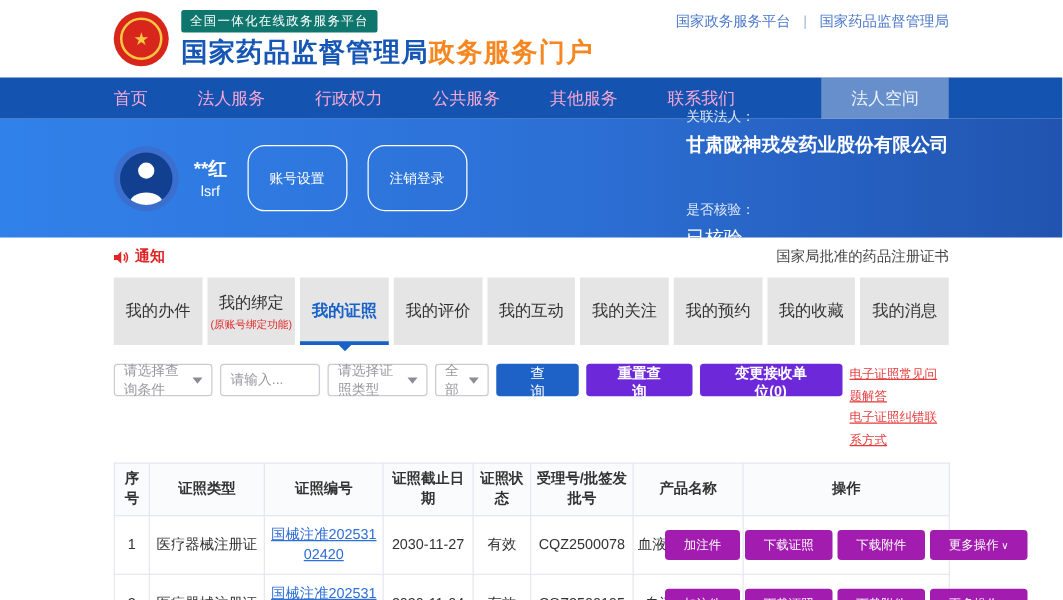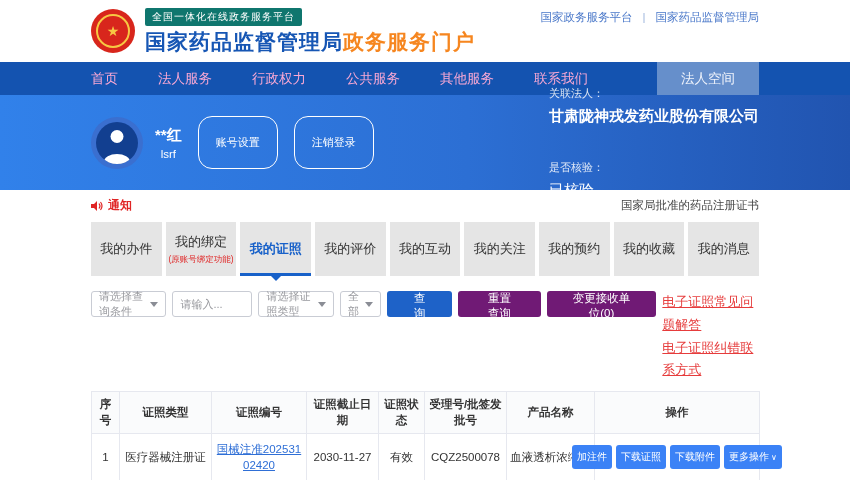--- a/index.html
+++ b/index.html
@@ -80,37 +80,37 @@
     font-size:11px; color:#98999e; cursor:pointer; }
   .sel .caret { width:0; height:0; border:4px solid transparent; border-top:5px solid #8a8d95;
     margin-top:4px; margin-left:6px; }
   .txt-input { height:26px; width:80px; border:1px solid #c9ccd4; border-radius:3px;
     padding:0 7px; font-size:11px; color:#555;
     font-family:"Liberation Sans","DejaVu Sans",sans-serif; }
   .txt-input::placeholder { color:#98999e; }
   .btn { height:26px; border:none; border-radius:3px; color:#fff; font-size:11.5px;
     padding:0 24px; cursor:pointer; font-family:"Liberation Sans","DejaVu Sans",sans-serif; }
   .btn-blue { background:#1e62c8; }
-  .btn-green { background:#701a75; }
+  .btn-green { background:#6d28d9;font-weight:bold; }
   .red-links { margin-left:auto; text-align:left; }
-  .red-links a { display:block; color:#e63c3c; font-size:13px; text-decoration:underline;
+  .red-links a { display:block; color:#e63c3c; font-size:10px; text-decoration:underline;
     line-height:1.75; cursor:pointer; }
 
   
   .tbl-wrap { margin-top:9px; }
   table { width:668px; border-collapse:collapse; table-layout:fixed; }
   th, td { border:1px solid #e6e8ef; text-align:center; vertical-align:middle; }
   th { background:#fafbfc; font-size:11.5px; color:#333; padding:5px 3px; line-height:1.35; }
   td { font-size:11.5px; color:#333; padding:7px 3px; line-height:1.4; }
   td.cert a { color:#2f6fd6; text-decoration:underline; word-break:break-all; cursor:pointer; }
   .col-no{width:28px}.col-type{width:92px}.col-cert{width:95px}.col-exp{width:72px}
   .col-st{width:46px}.col-acc{width:82px}.col-prod{width:88px}.col-op{width:165px}
   .ops { display:flex; gap:4px; justify-content:center; }
-  .op-btn { background:#3b82f6; color:#fff; border:none; border-radius:3px;
-    font-size:10px; padding:5px 5px; cursor:pointer; white-space:nowrap;
+  .op-btn { background:#a21caf; color:#fff; border:none; border-radius:3px;
+    font-size:10px; padding:5px 15px; cursor:pointer; white-space:nowrap;
     font-family:"Liberation Sans","DejaVu Sans",sans-serif; }
   .op-btn .cv { font-size:8px; margin-left:2px; }
 
   .speaker-icon svg { display:block; }
 </style>
 </head>
 <body>
 
 <div class="top-header">
   <div class="inner">

